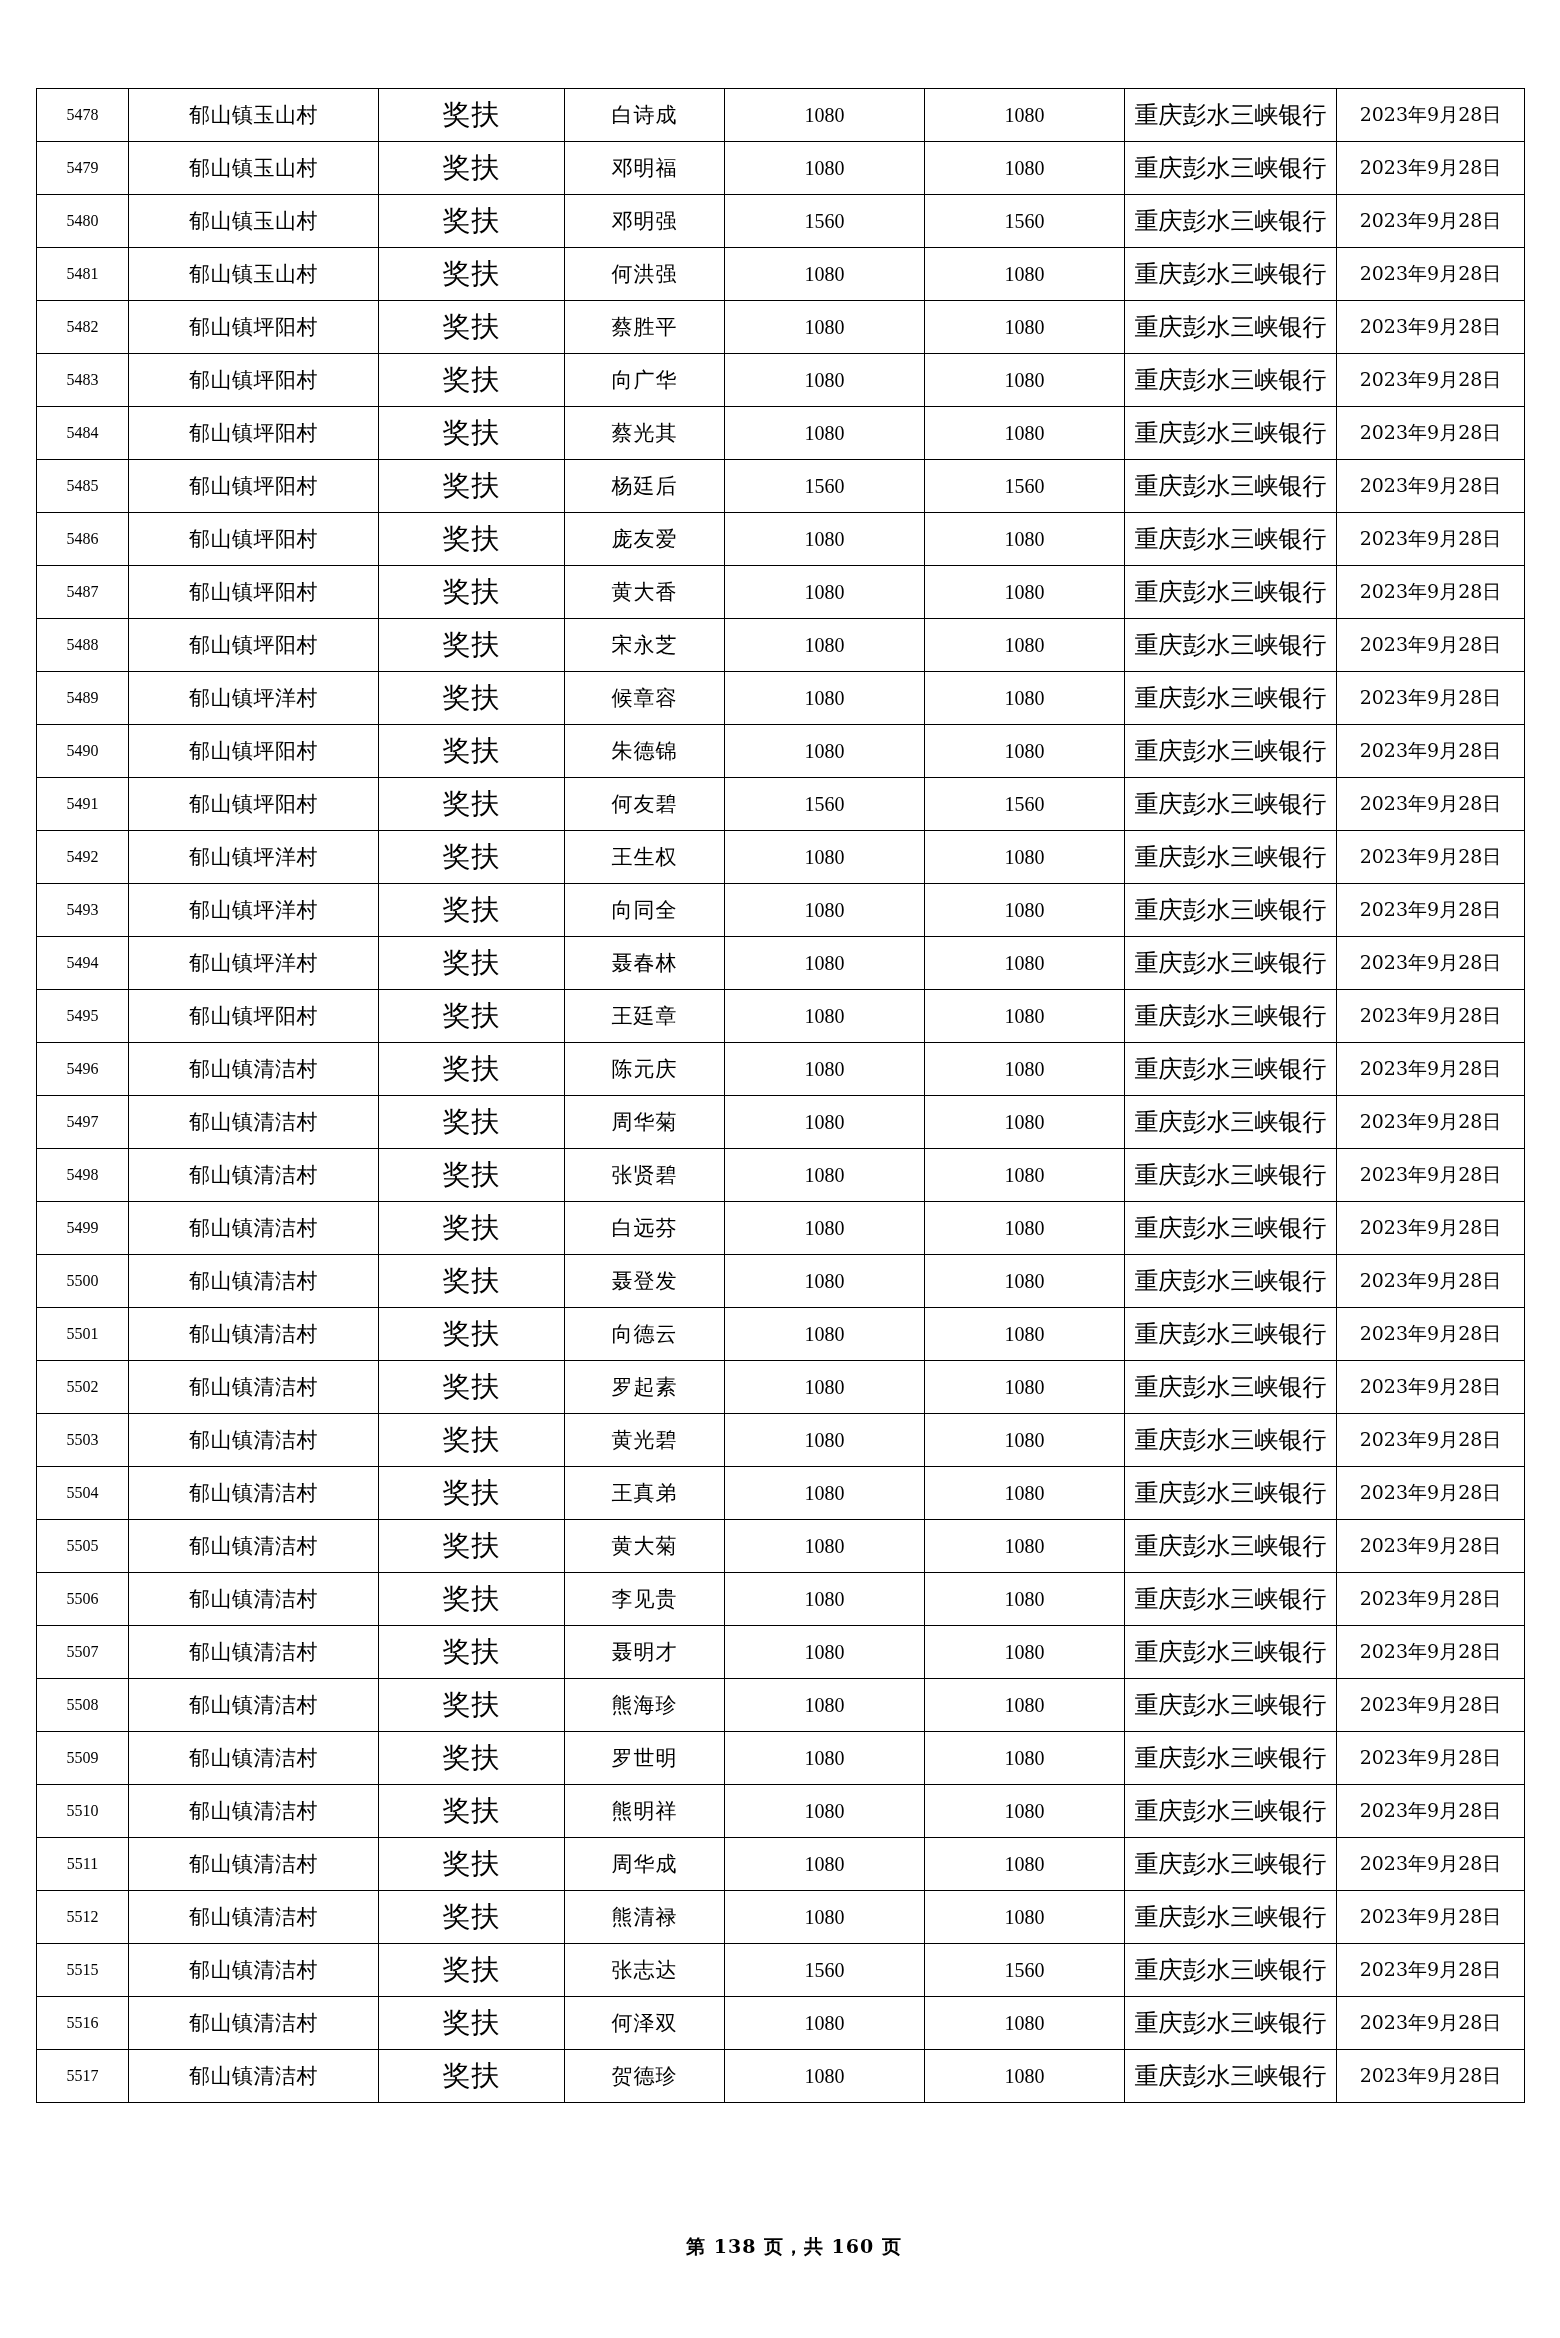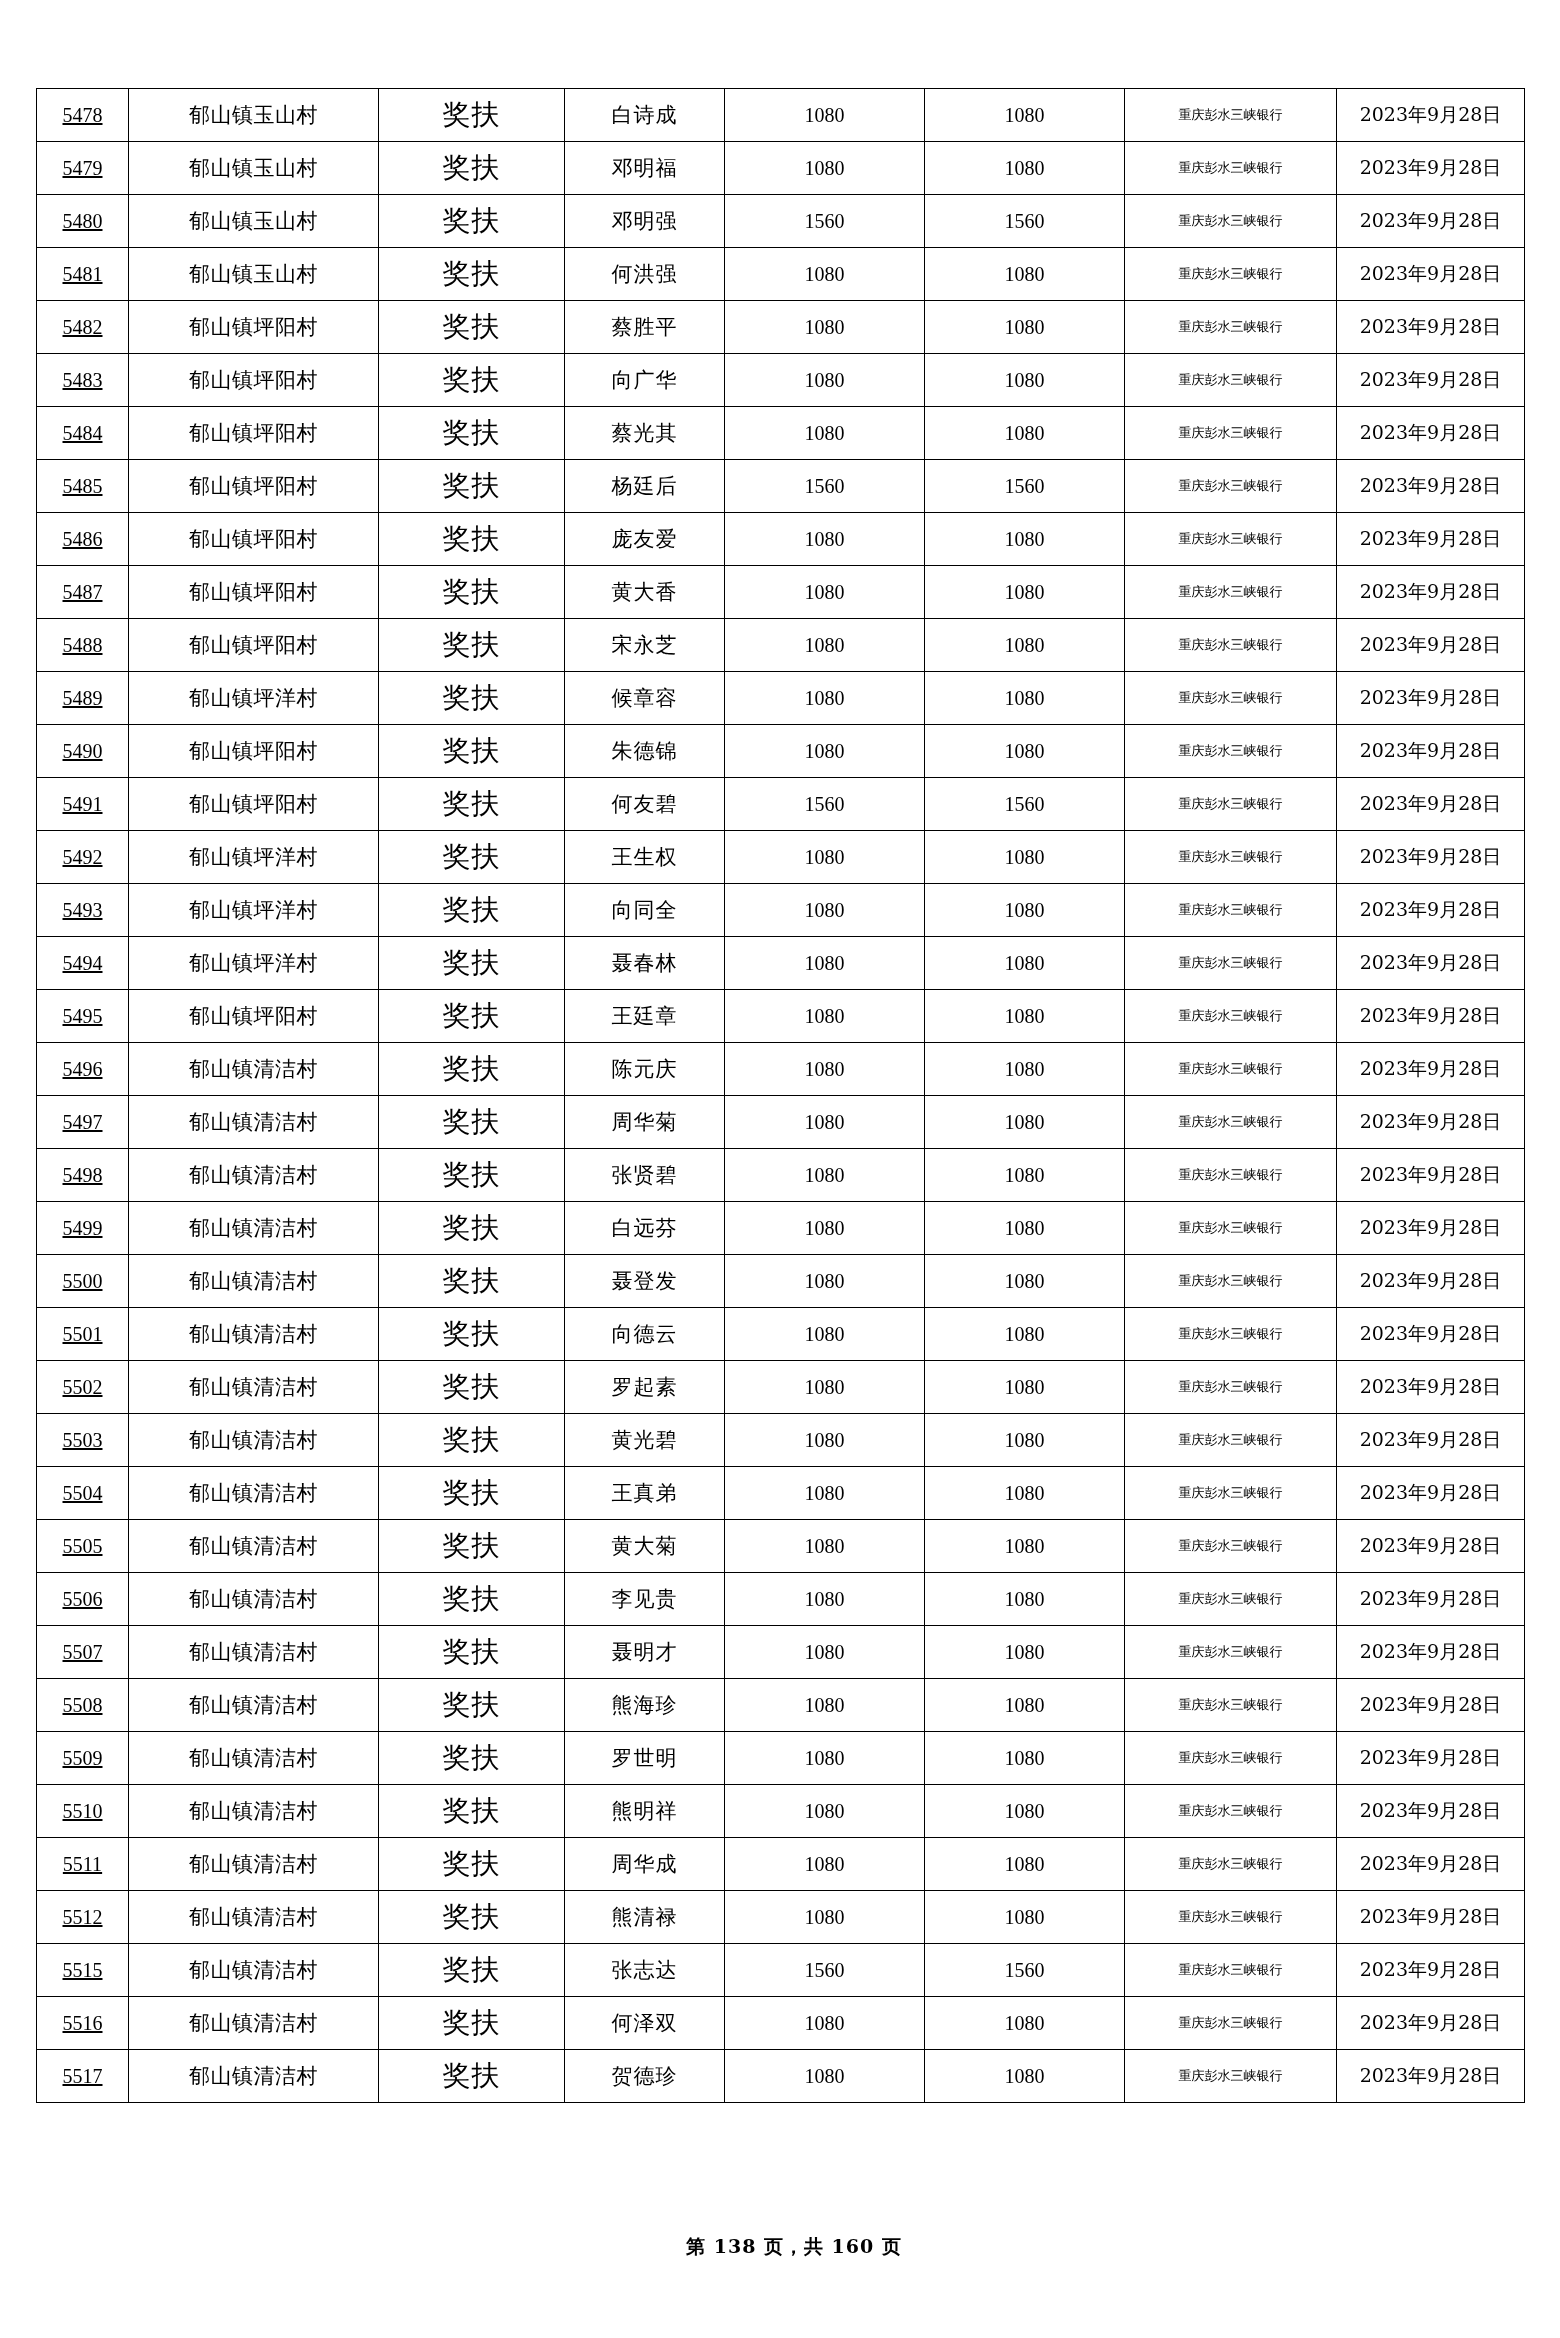--- a/index.html
+++ b/index.html
@@ -38,23 +38,22 @@
   col.c-vill   { width: 250px; }
   col.c-type   { width: 186px; }
   col.c-name   { width: 160px; }
   col.c-amt1   { width: 200px; }
   col.c-amt2   { width: 200px; }
   col.c-bank   { width: 212px; }
   col.c-date   { width: 188px; }
 
   .cell-seq {
     font-family: "Liberation Serif", "DejaVu Serif", serif;
-    font-size: 20px;
+    font-size: 16px;
     text-align: center;
-    text-decoration: underline;
   }
   .cell-vill {
     font-family: "DejaVu Serif", serif;
     font-size: 21px;
     letter-spacing: 0.5px;
   }
   .cell-type {
     font-family: "DejaVu Serif", serif;
     font-size: 28px;
     letter-spacing: 1px;
@@ -63,21 +62,21 @@
     font-family: Liberation Serif, serif;
     font-size: 21px;
     letter-spacing: 1px;
   }
   .cell-amt {
     font-family: "Liberation Serif", "DejaVu Serif", serif;
     font-size: 20px;
   }
   .cell-bank {
     font-family: "DejaVu Serif", serif;
-    font-size: 13px;
+    font-size: 24px;
     letter-spacing: 0px;
   }
   .cell-date {
     font-family: "DejaVu Serif", serif;
     font-size: 19px;
     margin-left: 38px;
   }
   .footer {
     position: absolute;
     left: 0;

